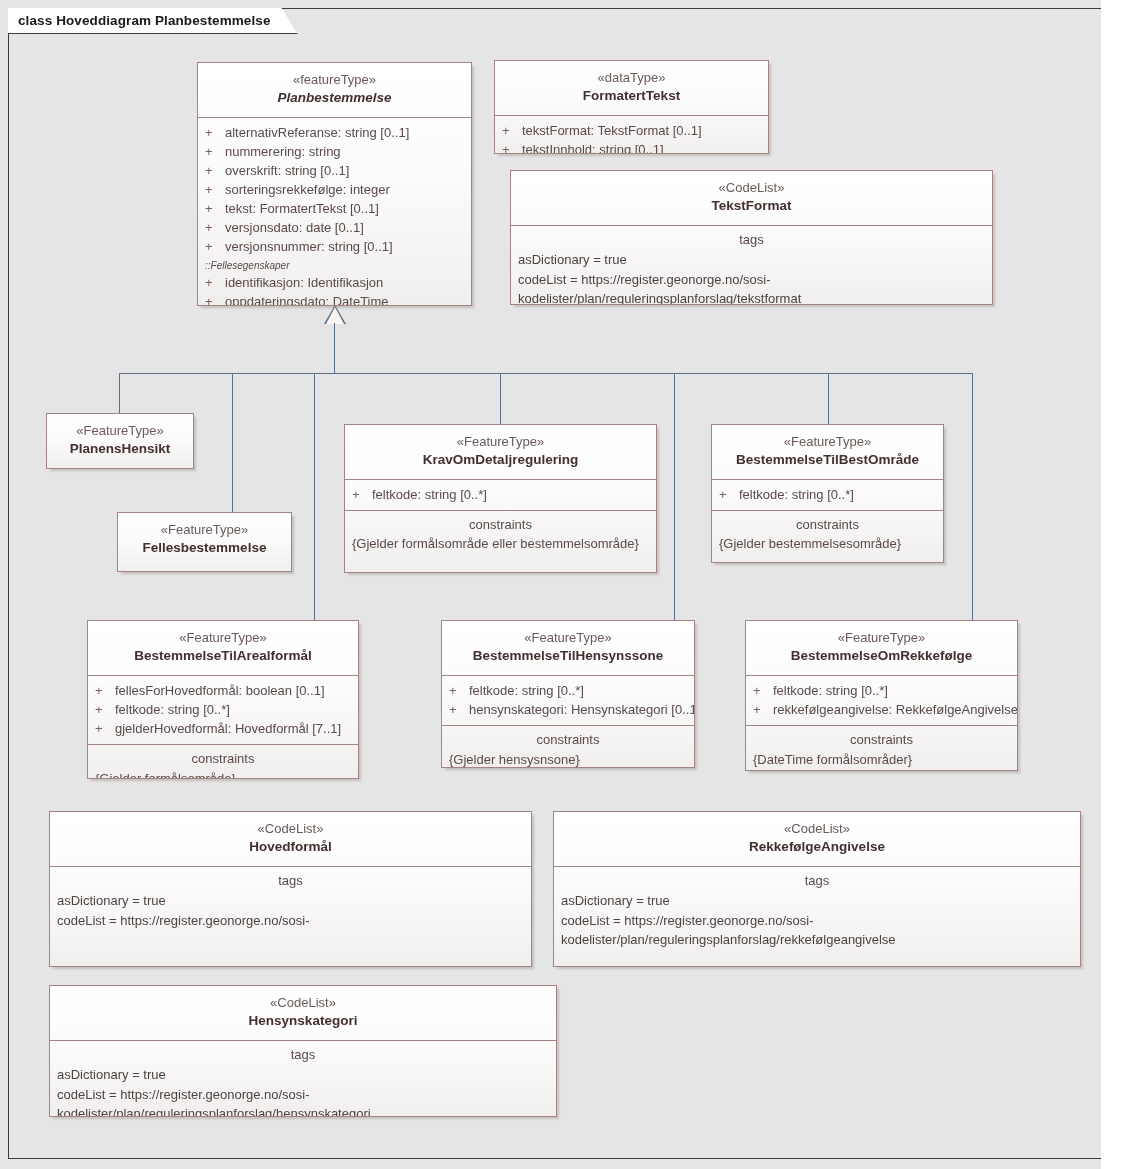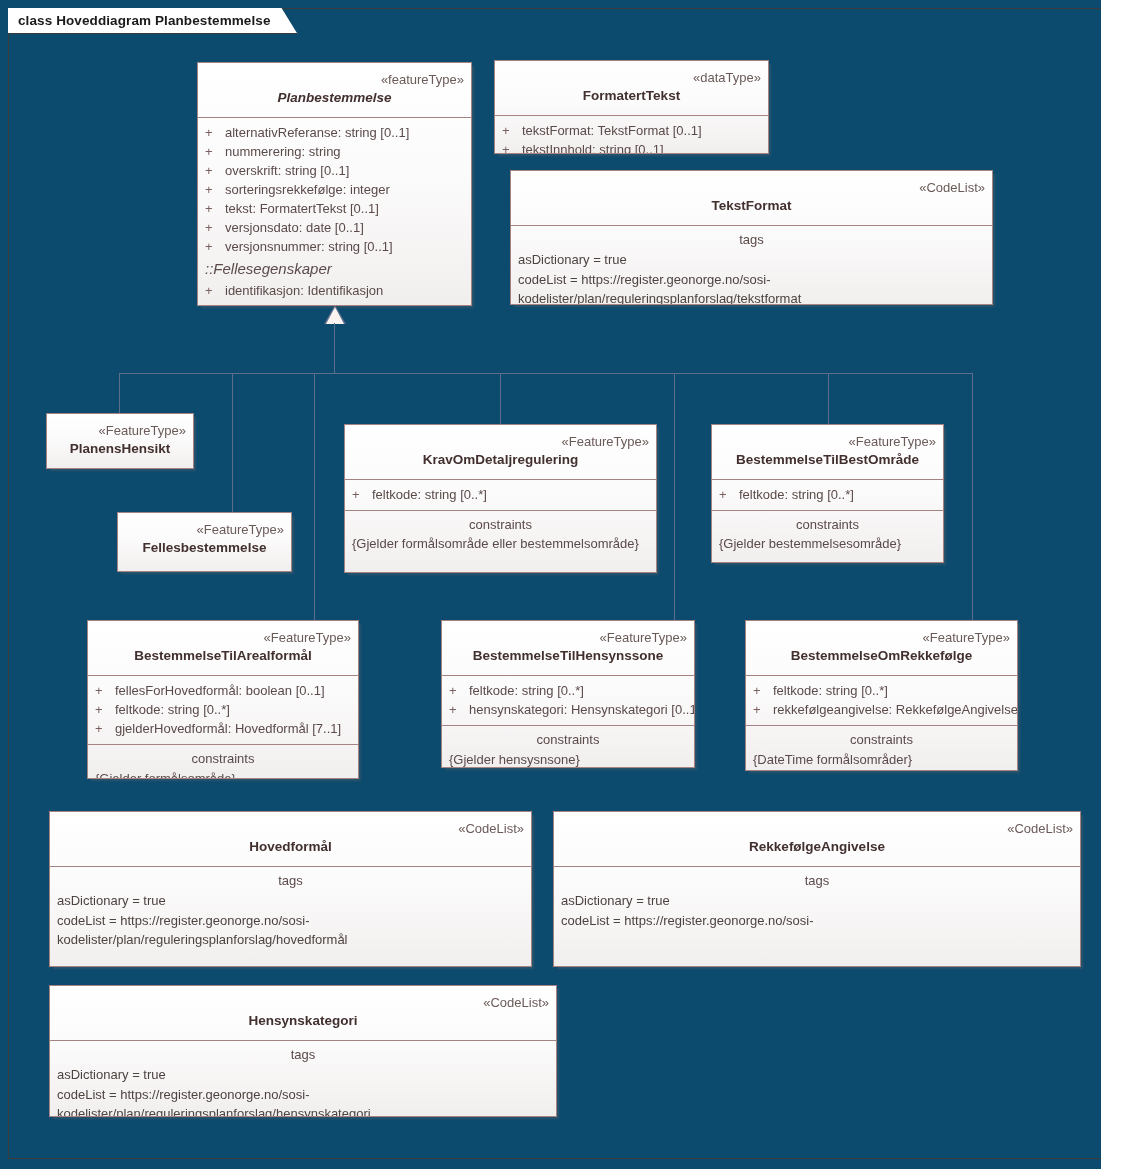--- a/index.html
+++ b/index.html
@@ -8,21 +8,21 @@
     background: #ffffff;
   }
   body {
     font-family: "Liberation Sans", sans-serif;
     -webkit-font-smoothing: antialiased;
   }
   #canvas {
     position: relative;
     width: 1101px;
     height: 1169px;
-    background: #0c4a6e;
+    background: #e5e5e5;
     overflow: hidden;
   }
 
   
   .diagram-frame {
     position: absolute;
     left: 8px;
     top: 8px;
     width: 1113px;
     height: 1151px;
@@ -70,21 +70,20 @@
   }
   .hdr {
     text-align: center;
     padding-top: 8px !important;
     padding-bottom: 9px !important;
   }
   .stereo {
     font-size: 13px;
     color: #6a5a58;
     line-height: 1.33;
-    text-align: right;
   }
   .cname {
     font-size: 13.5px;
     font-weight: bold;
     color: #42302f;
     line-height: 1.35;
     margin-top: 1px;
   }
   .cname.abstract {
     font-style: italic;
@@ -101,21 +100,21 @@
   }
   .attr .vis {
     display: inline-block;
     width: 20px;
     flex: 0 0 20px;
     color: #7a5f5f;
   }
   .attr .txt { flex: 1 1 auto; }
   .grouplabel {
     font-style: italic;
-    font-size: 15px;
+    font-size: 10px;
     color: #5b4a4a;
     margin-top: 2px;
     line-height: 1.5;
   }
   .sect-title {
     text-align: center;
     font-size: 13px;
     color: #5b4a4a;
     line-height: 1.45;
     margin-bottom: 1px;
@@ -370,33 +369,33 @@
 
   <div class="uml" style="left:49px; top:811px; width:483px; height:156px;">
     <div class="sect hdr">
       <div class="stereo">«CodeList»</div>
       <div class="cname">Hovedformål</div>
     </div>
     <div class="sect">
       <div class="sect-title">tags</div>
       <div class="tagline">asDictionary = true</div>
       <div class="tagline">codeList = https://register.geonorge.no/sosi-</div>
-      <div class="tagline">kodelister/plan/reguleringsplanforslag/hovedformål</div>
     </div>
   </div>
 
   <div class="uml" style="left:553px; top:811px; width:528px; height:156px;">
     <div class="sect hdr">
       <div class="stereo">«CodeList»</div>
       <div class="cname">RekkefølgeAngivelse</div>
     </div>
     <div class="sect">
       <div class="sect-title">tags</div>
       <div class="tagline">asDictionary = true</div>
       <div class="tagline">codeList = https://register.geonorge.no/sosi-</div>
+      <div class="tagline">kodelister/plan/reguleringsplanforslag/rekkefølgeangivelse</div>
     </div>
   </div>
 
   <div class="uml" style="left:49px; top:985px; width:508px; height:132px;">
     <div class="sect hdr">
       <div class="stereo">«CodeList»</div>
       <div class="cname">Hensynskategori</div>
     </div>
     <div class="sect">
       <div class="sect-title">tags</div>

